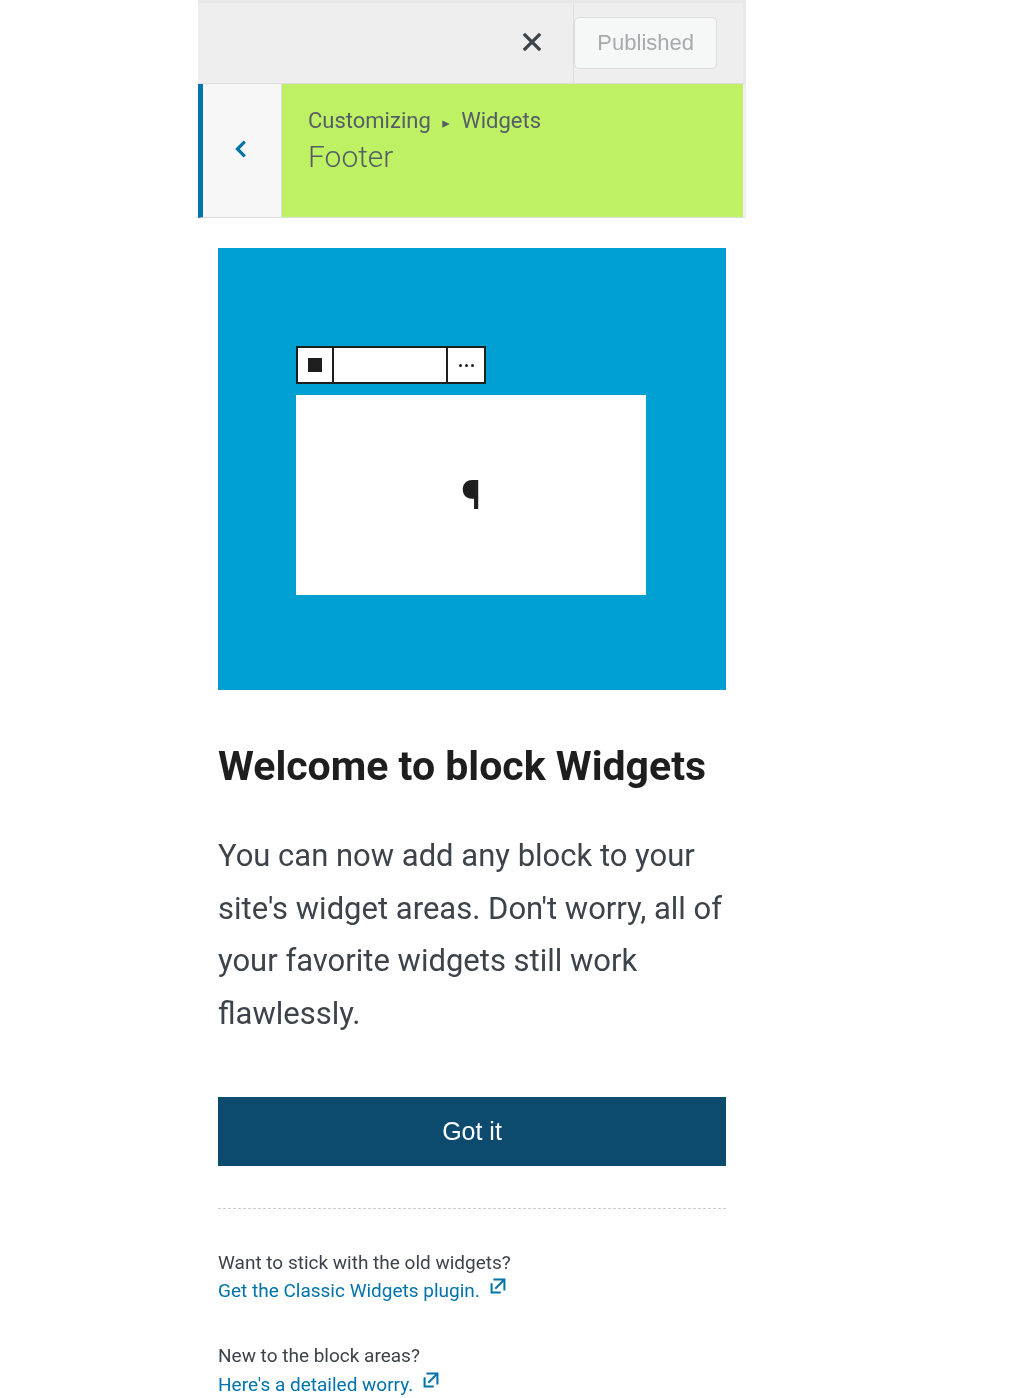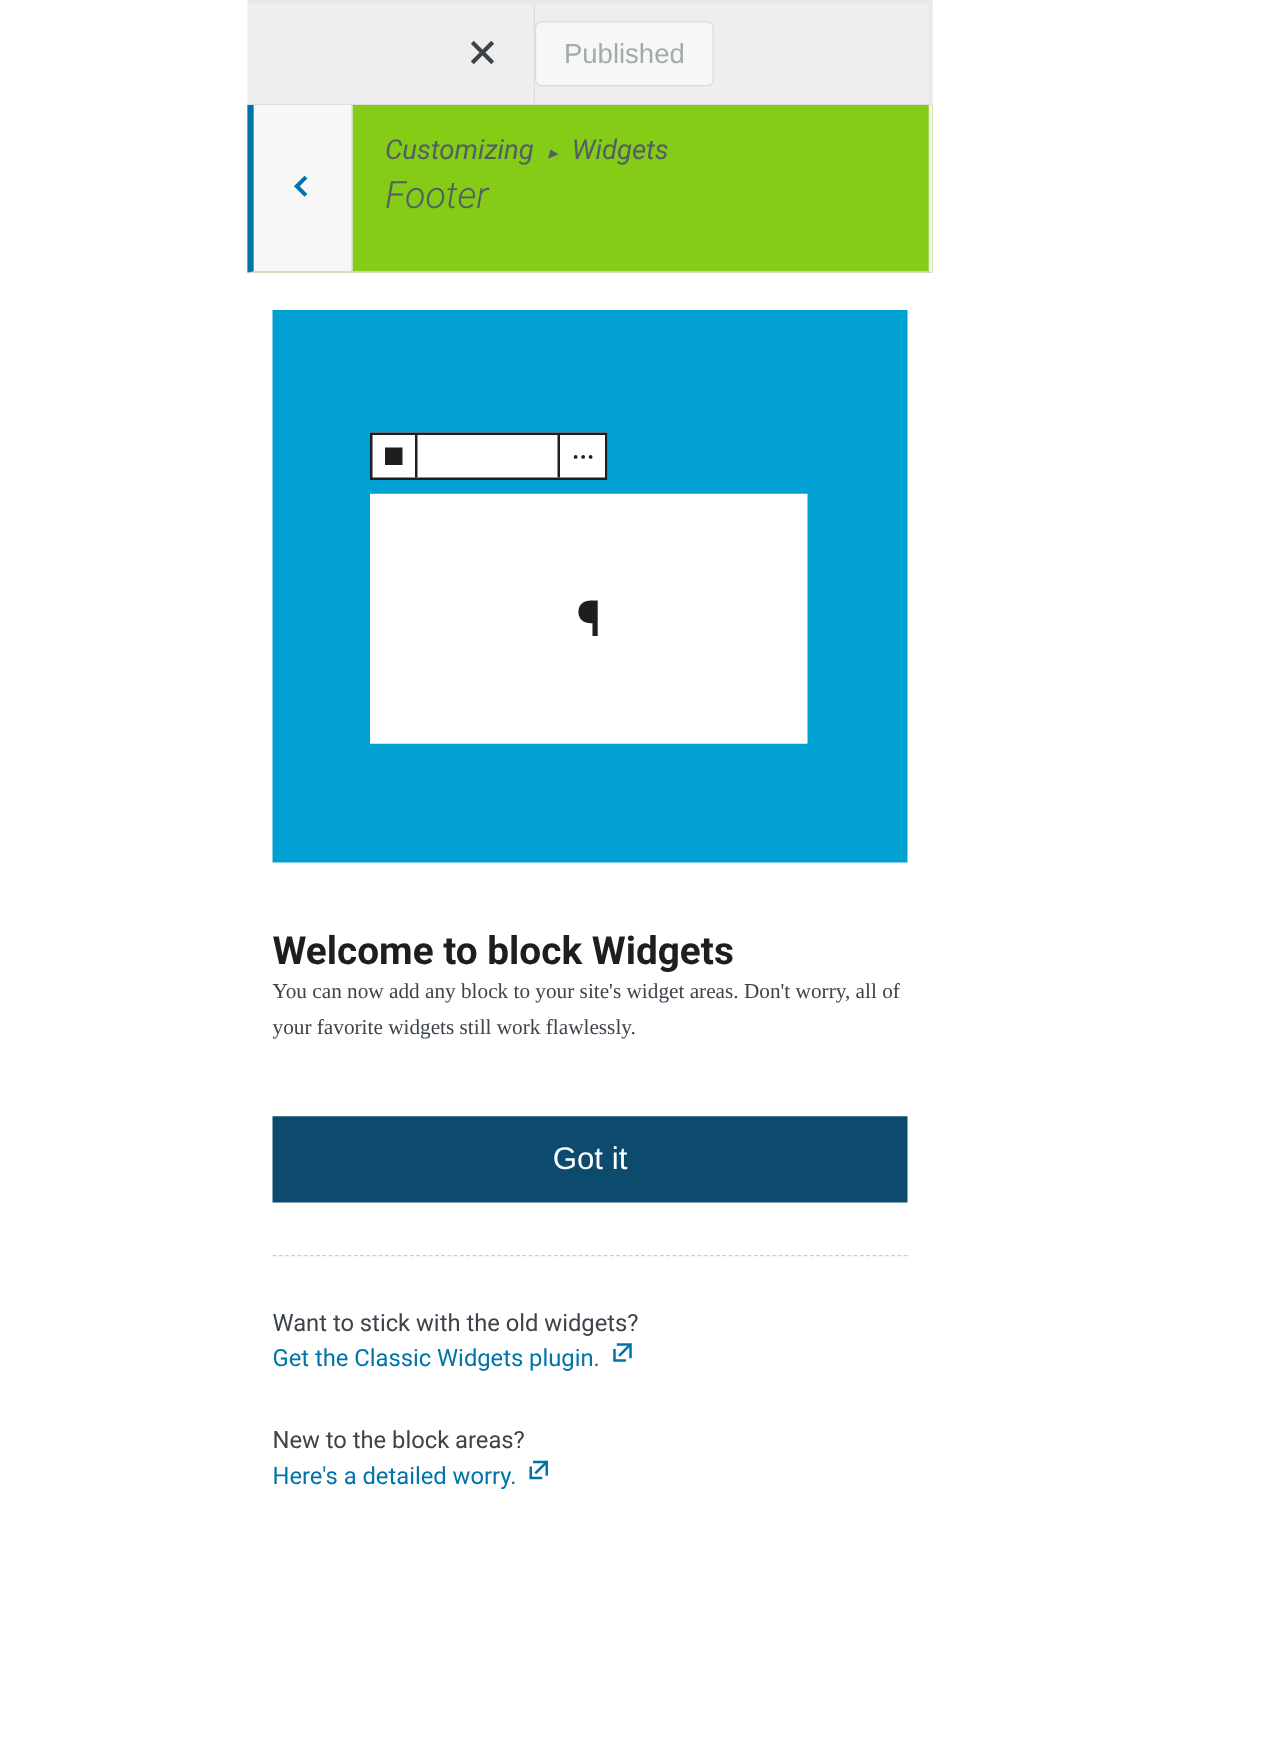--- a/index.html
+++ b/index.html
@@ -13,21 +13,21 @@
       width: 1024px;
     }
     .panel {
       width: 548px;
       margin-left: 198px;
       background: #fff;
     }
     .topbar {
       display: flex;
       align-items: center;
-      justify-content: center;
+      justify-content: flex-end;
       height: 84px;
       background: #eeeeee;
       border-bottom: 1px solid #ddd;
       border-top: 3px solid #e8e8e8;
       border-right: 3px solid #e8e8e8;
     }
     .close-btn {
       width: 84px;
       height: 100%;
       display: flex;
@@ -50,24 +50,23 @@
       border-radius: 5px;
       color: #a7aaad;
       font-size: 22px;
       cursor: default;
     }
     .nav-row {
       display: flex;
       align-items: stretch;
       border-bottom: 1px solid #ddd;
       border-left: 5px solid #0073aa;
-      background: #84cc16;
+      background: #bef264;
       min-height: 134px;
       border-right: 3px solid #f0f0f0;
-      font-style: italic;
     }
     .back-btn {
       width: 79px;
       display: flex;
       align-items: center;
       justify-content: center;
       background: #f7f7f7;
       border: none;
       border-right: 1px solid #ddd;
       cursor: pointer;
@@ -155,30 +154,30 @@
       display: flex;
       align-items: center;
       justify-content: center;
     }
     .pilcrow {
       font-size: 40px;
       font-weight: 700;
       color: #1e1e1e;
     }
     .welcome-title {
-      font-size: 31px;
+      font-size: 41px;
       font-weight: 700;
       color: #1e1e1e;
+      margin-bottom: 40px;
     }
     .welcome-text {
-      font-size: 17px;
+      font-size: 31px;
       line-height: 1.7;
       color: #3c434a;
       margin-bottom: 56px;
-      font-family: Liberation Serif, serif;
     }
     .got-it-btn {
       width: 100%;
       padding: 20px;
       background: #0c4a6e;
       color: #fff;
       border: none;
       font-size: 25px;
       font-weight: 400;
       cursor: pointer;

